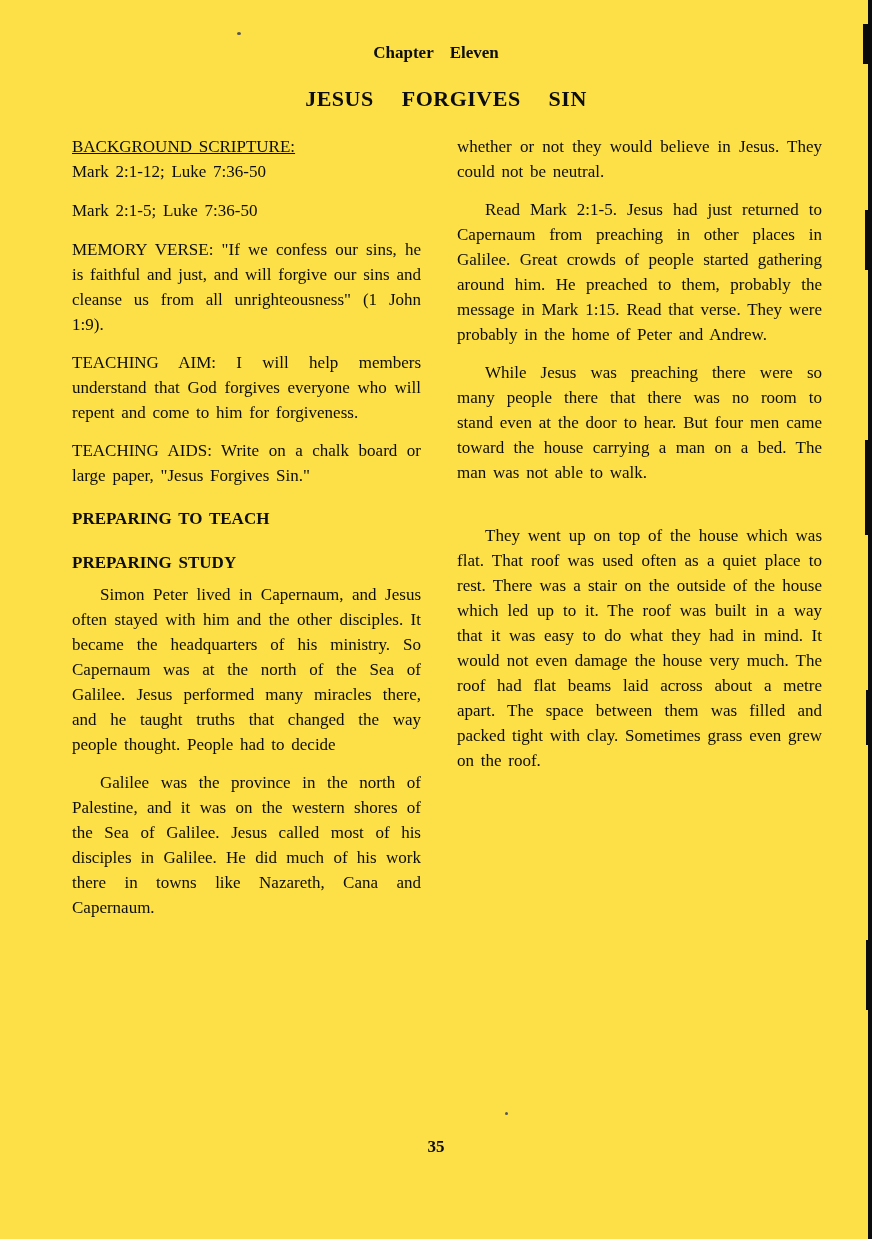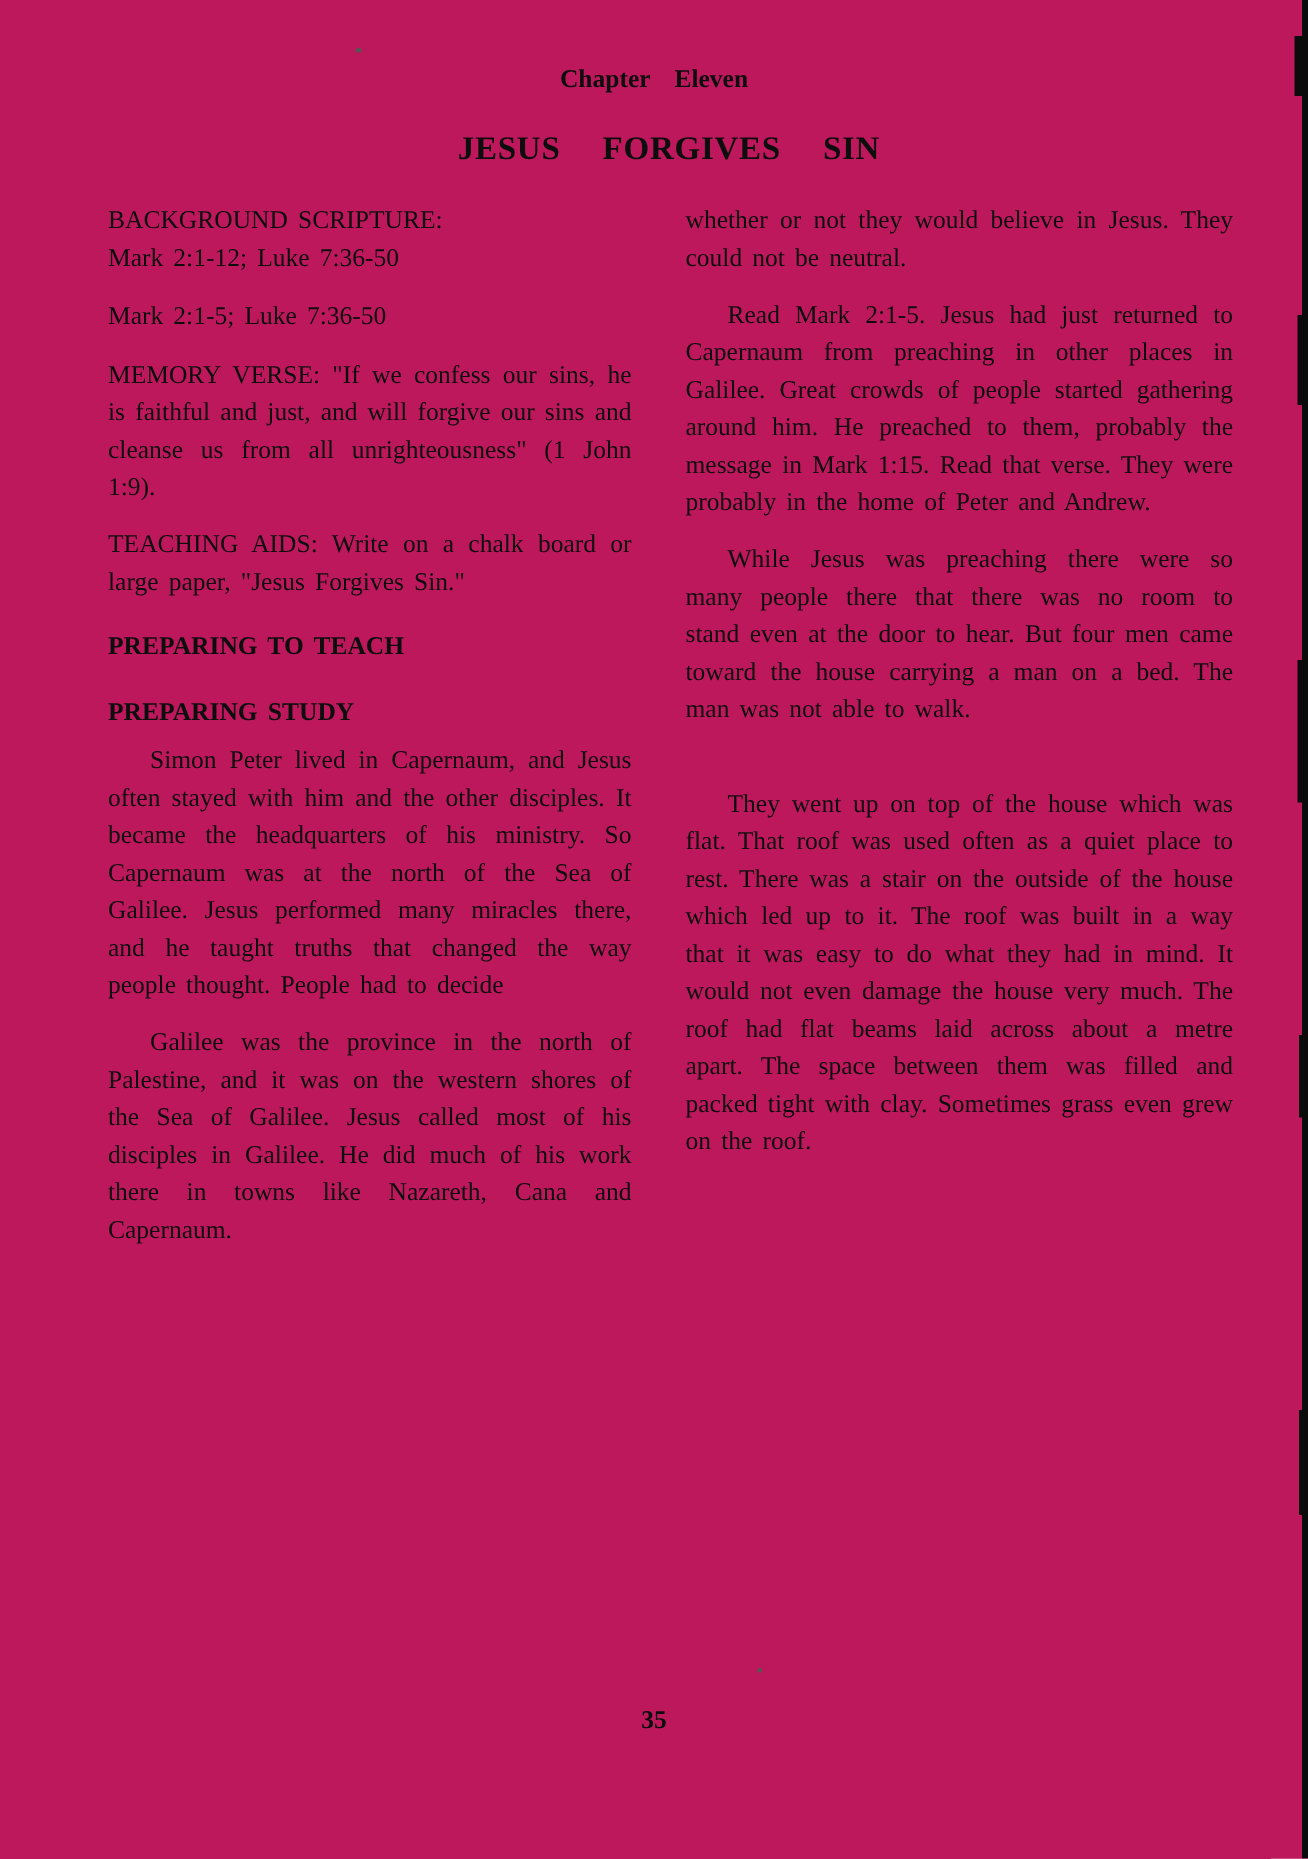--- a/index.html
+++ b/index.html
@@ -4,21 +4,21 @@
 <style>
   html, body { margin: 0; padding: 0; }
   body {
     width: 872px; height: 1239px;
     background: #e8e8e8;
     font-family: "Liberation Serif", serif;
   }
   .page {
     position: relative;
     width: 872px; height: 1239px;
-    background: #be185d;
+    background: #fde047;
     color: #0d0d0d;
     font-size: 17px; line-height: 25px;
     overflow: hidden;
   }
   .chapter-header {
     text-align: center;
     padding-top: 40px;
     font-weight: bold;
     font-size: 17px;
     word-spacing: 12px;
@@ -43,20 +43,21 @@
   .col-right { width: 365px; }
   .col p {
     margin: 0 0 13px 0;
     text-align: justify;
     word-spacing: 2.5px;
   }
   .label-line {
     text-align: right;
     word-spacing: 11px;
     margin-bottom: 0 !important;
+    text-decoration: underline;
   }
   .refs-line {
     text-align: left !important;
     margin-top: 1px;
     margin-bottom: 14px !important;
   }
   .heading {
     font-weight: bold;
     word-spacing: 6px;
     margin: 19px 0 7px 0 !important;
@@ -111,20 +112,21 @@
   <div class="columns">
 
     <div class="col col-left">
       <p class="label-line">BACKGROUND SCRIPTURE:</p>
       <p class="refs-line">Mark 2:1-12; Luke 7:36-50</p>
 
       <p class="refs-line">Mark 2:1-5; Luke 7:36-50</p>
 
       <p>MEMORY VERSE: "If we confess our sins, he is faithful and just, and will forgive our sins and cleanse us from all unrighteousness" (1 John 1:9).</p>
 
+      <p>TEACHING AIM: I will help members understand that God forgives everyone who will repent and come to him for forgiveness.</p>
 
       <p>TEACHING AIDS: Write on a chalk board or large paper, "Jesus Forgives Sin."</p>
 
       <p class="heading first">PREPARING TO TEACH</p>
 
       <p class="heading">PREPARING STUDY</p>
 
       <p class="indent">Simon Peter lived in Capernaum, and Jesus often stayed with him and the other disciples. It became the headquarters of his ministry. So Capernaum was at the north of the Sea of Galilee. Jesus performed many miracles there, and he taught truths that changed the way people thought. People had to decide</p>
 
       <p class="indent">Galilee was the province in the north of Palestine, and it was on the western shores of the Sea of Galilee. Jesus called most of his disciples in Galilee. He did much of his work there in towns like Nazareth, Cana and Capernaum.</p>

